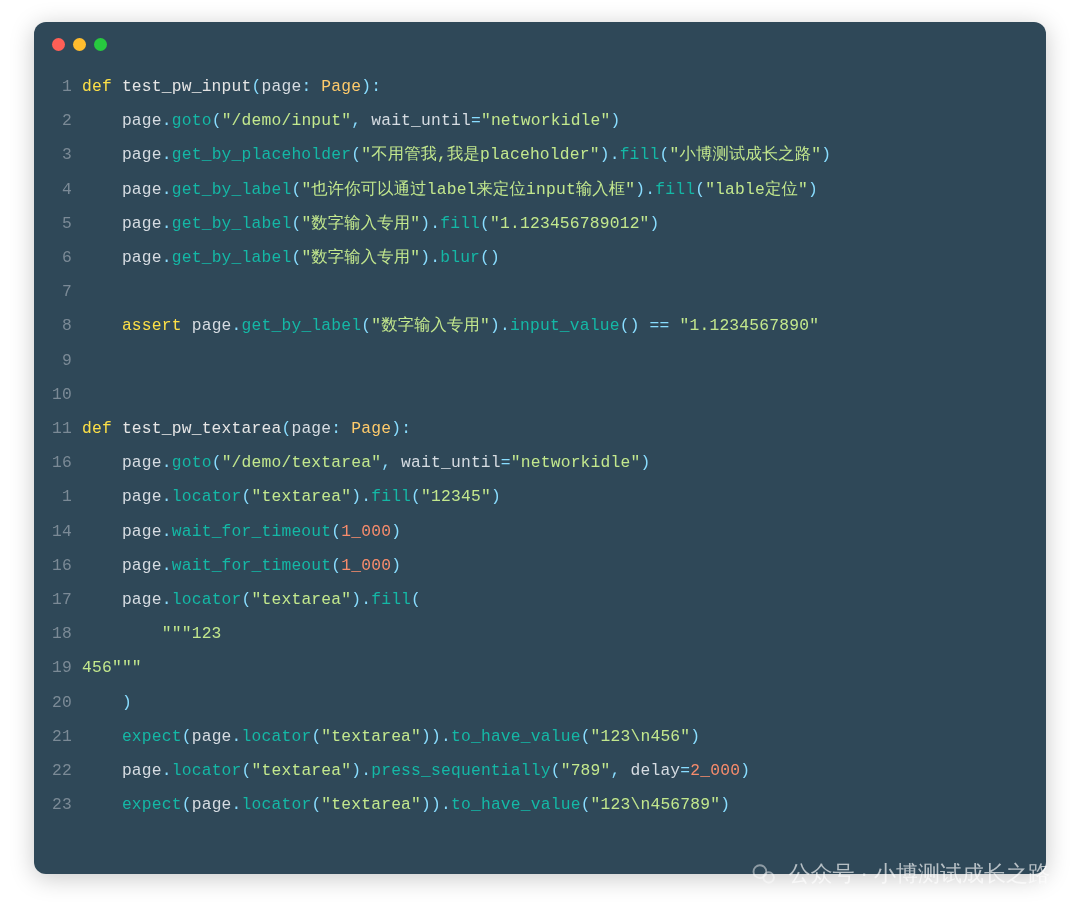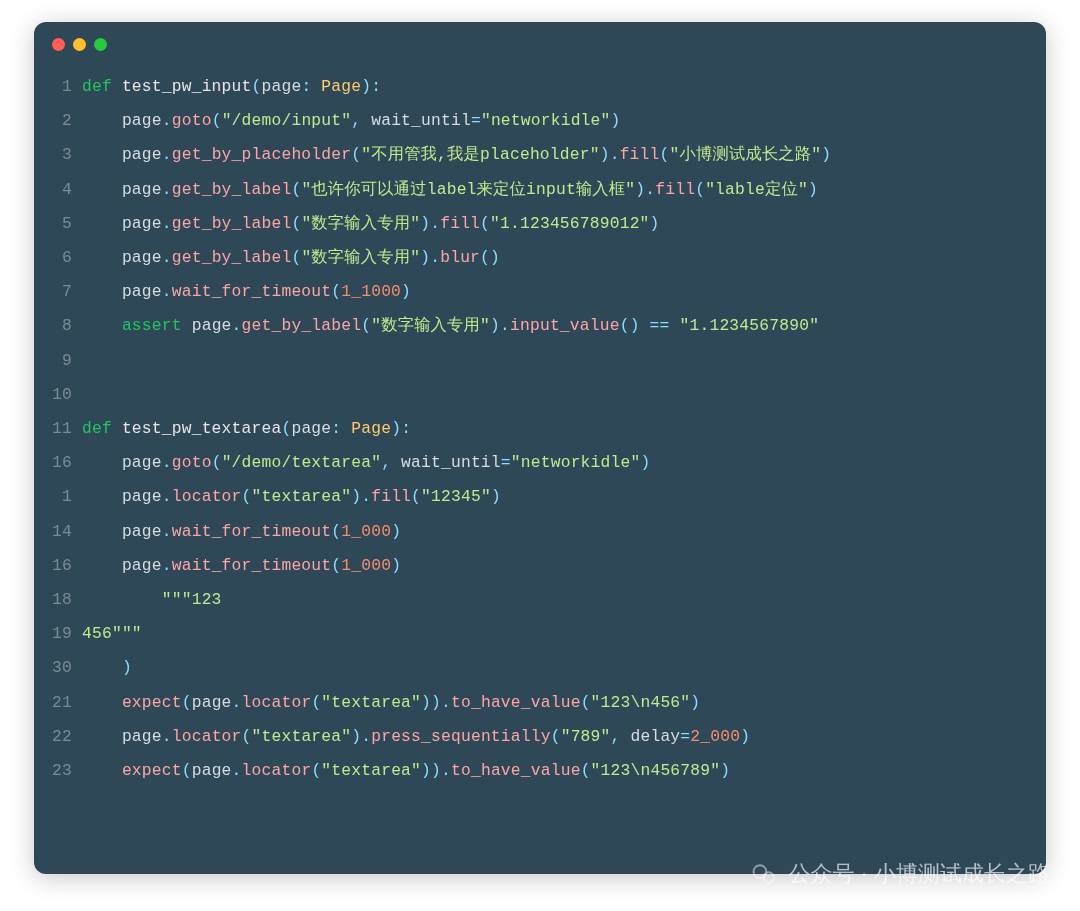--- a/index.html
+++ b/index.html
@@ -52,23 +52,23 @@
     width: 48px;
     text-align: right;
     color: #7b8a96;
     flex-shrink: 0;
     padding-right: 10px;
     user-select: none;
   }
   .code {
     color: #d6dce2;
   }
-  .kw { color: #22c55e; }           
+  .kw { color: #fde047; }           
   .fn { color: #e5e5e5; }           
-  .prop { color: #fca5a5; }         
+  .prop { color: #14b8a6; }         
   .param { color: #d6dce2; }        
   .type { color: #ffcb6b; }         
   .str { color: #c3e88d; }          
   .num { color: #f78c6c; }          
   .punc { color: #89ddff; }         
   .plain { color: #d6dce2; }
   .watermark {
     position: absolute;
     right: 30px;
     bottom: 22px;
@@ -96,32 +96,33 @@
     <span class="dot yellow"></span>
     <span class="dot green"></span>
   </div>
   <div class="code-area" id="code-area">
       <div class="line"><span class="ln">1</span><span class="code"><span class="kw">def </span><span class="fn">test_pw_input</span><span class="punc">(</span><span class="param">page</span><span class="punc">: </span><span class="type">Page</span><span class="punc">)</span><span class="punc">:</span></span></div>
       <div class="line"><span class="ln">2</span><span class="code"><span class="plain">    page</span><span class="punc">.</span><span class="prop">goto</span><span class="punc">(</span><span class="str">"/demo/input"</span><span class="punc">, </span><span class="param">wait_until</span><span class="punc">=</span><span class="str">"networkidle"</span><span class="punc">)</span></span></div>
       <div class="line"><span class="ln">3</span><span class="code"><span class="plain">    page</span><span class="punc">.</span><span class="prop">get_by_placeholder</span><span class="punc">(</span><span class="str">"不用管我,我是placeholder"</span><span class="punc">).</span><span class="prop">fill</span><span class="punc">(</span><span class="str">"小博测试成长之路"</span><span class="punc">)</span></span></div>
       <div class="line"><span class="ln">4</span><span class="code"><span class="plain">    page</span><span class="punc">.</span><span class="prop">get_by_label</span><span class="punc">(</span><span class="str">"也许你可以通过label来定位input输入框"</span><span class="punc">).</span><span class="prop">fill</span><span class="punc">(</span><span class="str">"lable定位"</span><span class="punc">)</span></span></div>
       <div class="line"><span class="ln">5</span><span class="code"><span class="plain">    page</span><span class="punc">.</span><span class="prop">get_by_label</span><span class="punc">(</span><span class="str">"数字输入专用"</span><span class="punc">).</span><span class="prop">fill</span><span class="punc">(</span><span class="str">"1.123456789012"</span><span class="punc">)</span></span></div>
       <div class="line"><span class="ln">6</span><span class="code"><span class="plain">    page</span><span class="punc">.</span><span class="prop">get_by_label</span><span class="punc">(</span><span class="str">"数字输入专用"</span><span class="punc">).</span><span class="prop">blur</span><span class="punc">()</span></span></div>
-      <div class="line"><span class="ln">7</span><span class="code"><span class="plain">    page</span><span class="punc">.</span><span class="prop">wait_for_timeout</span><span class="punc">(</span><span class="num">1_1000</span><span class="punc">)</span></span></div>
+      <div class="line"><span class="ln">7</span></div>
       <div class="line"><span class="ln">8</span><span class="code"><span class="plain">    </span><span class="kw">assert</span><span class="plain"> page</span><span class="punc">.</span><span class="prop">get_by_label</span><span class="punc">(</span><span class="str">"数字输入专用"</span><span class="punc">).</span><span class="prop">input_value</span><span class="punc">() == </span><span class="str">"1.1234567890"</span></span></div>
       <div class="line"><span class="ln">9</span><span class="code"><span class="plain"></span></span></div>
       <div class="line"><span class="ln">10</span><span class="code"><span class="plain"></span></span></div>
       <div class="line"><span class="ln">11</span><span class="code"><span class="kw">def </span><span class="fn">test_pw_textarea</span><span class="punc">(</span><span class="param">page</span><span class="punc">: </span><span class="type">Page</span><span class="punc">)</span><span class="punc">:</span></span></div>
       <div class="line"><span class="ln">16</span><span class="code"><span class="plain">    page</span><span class="punc">.</span><span class="prop">goto</span><span class="punc">(</span><span class="str">"/demo/textarea"</span><span class="punc">, </span><span class="param">wait_until</span><span class="punc">=</span><span class="str">"networkidle"</span><span class="punc">)</span></span></div>
       <div class="line"><span class="ln">1</span><span class="code"><span class="plain">    page</span><span class="punc">.</span><span class="prop">locator</span><span class="punc">(</span><span class="str">"textarea"</span><span class="punc">).</span><span class="prop">fill</span><span class="punc">(</span><span class="str">"12345"</span><span class="punc">)</span></span></div>
       <div class="line"><span class="ln">14</span><span class="code"><span class="plain">    page</span><span class="punc">.</span><span class="prop">wait_for_timeout</span><span class="punc">(</span><span class="num">1_000</span><span class="punc">)</span></span></div>
       <div class="line"><span class="ln">16</span><span class="code"><span class="plain">    page</span><span class="punc">.</span><span class="prop">wait_for_timeout</span><span class="punc">(</span><span class="num">1_000</span><span class="punc">)</span></span></div>
+      <div class="line"><span class="ln">17</span><span class="code"><span class="plain">    page</span><span class="punc">.</span><span class="prop">locator</span><span class="punc">(</span><span class="str">"textarea"</span><span class="punc">).</span><span class="prop">fill</span><span class="punc">(</span></span></div>
       <div class="line"><span class="ln">18</span><span class="code"><span class="plain">        </span><span class="str">"""123</span></span></div>
       <div class="line"><span class="ln">19</span><span class="code"><span class="str">456"""</span></span></div>
-      <div class="line"><span class="ln">30</span><span class="code"><span class="plain">    </span><span class="punc">)</span></span></div>
+      <div class="line"><span class="ln">20</span><span class="code"><span class="plain">    </span><span class="punc">)</span></span></div>
       <div class="line"><span class="ln">21</span><span class="code"><span class="plain">    </span><span class="prop">expect</span><span class="punc">(</span><span class="plain">page</span><span class="punc">.</span><span class="prop">locator</span><span class="punc">(</span><span class="str">"textarea"</span><span class="punc">)).</span><span class="prop">to_have_value</span><span class="punc">(</span><span class="str">"123\n456"</span><span class="punc">)</span></span></div>
       <div class="line"><span class="ln">22</span><span class="code"><span class="plain">    page</span><span class="punc">.</span><span class="prop">locator</span><span class="punc">(</span><span class="str">"textarea"</span><span class="punc">).</span><span class="prop">press_sequentially</span><span class="punc">(</span><span class="str">"789"</span><span class="punc">, </span><span class="param">delay</span><span class="punc">=</span><span class="num">2_000</span><span class="punc">)</span></span></div>
       <div class="line"><span class="ln">23</span><span class="code"><span class="plain">    </span><span class="prop">expect</span><span class="punc">(</span><span class="plain">page</span><span class="punc">.</span><span class="prop">locator</span><span class="punc">(</span><span class="str">"textarea"</span><span class="punc">)).</span><span class="prop">to_have_value</span><span class="punc">(</span><span class="str">"123\n456789"</span><span class="punc">)</span></span></div>
     </div>
 </div>
 
 <div class="watermark">
   <svg class="wm-icon" viewBox="0 0 24 24" fill="none" stroke="currentColor" stroke-width="1.6">
     <circle cx="8.5" cy="10" r="5.5"></circle>
     <circle cx="16" cy="15" r="4.5"></circle>

